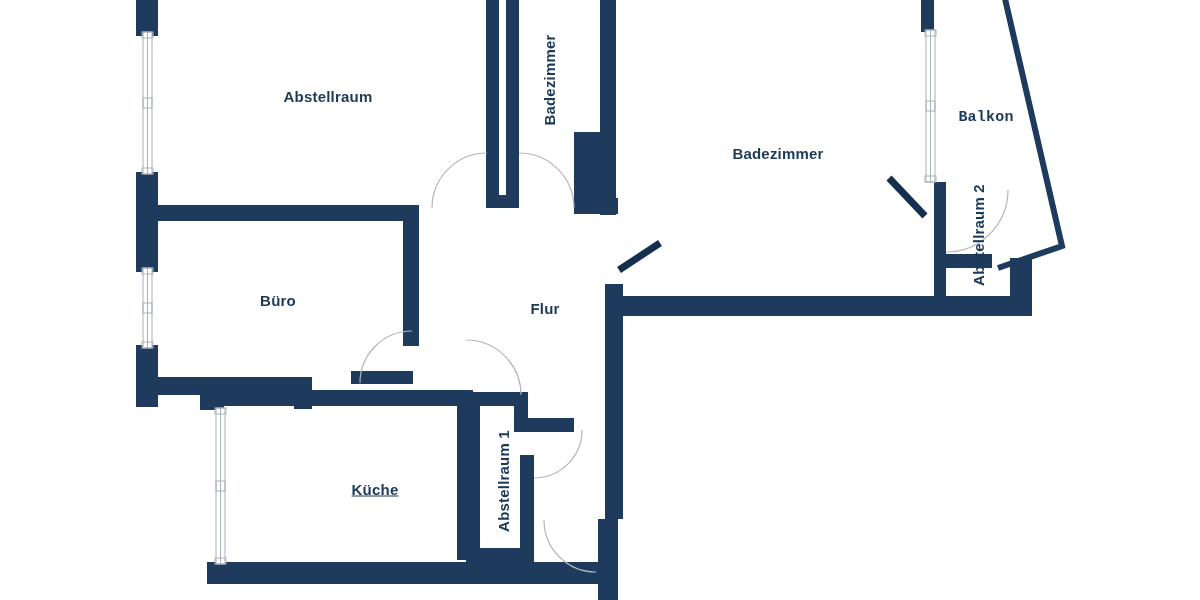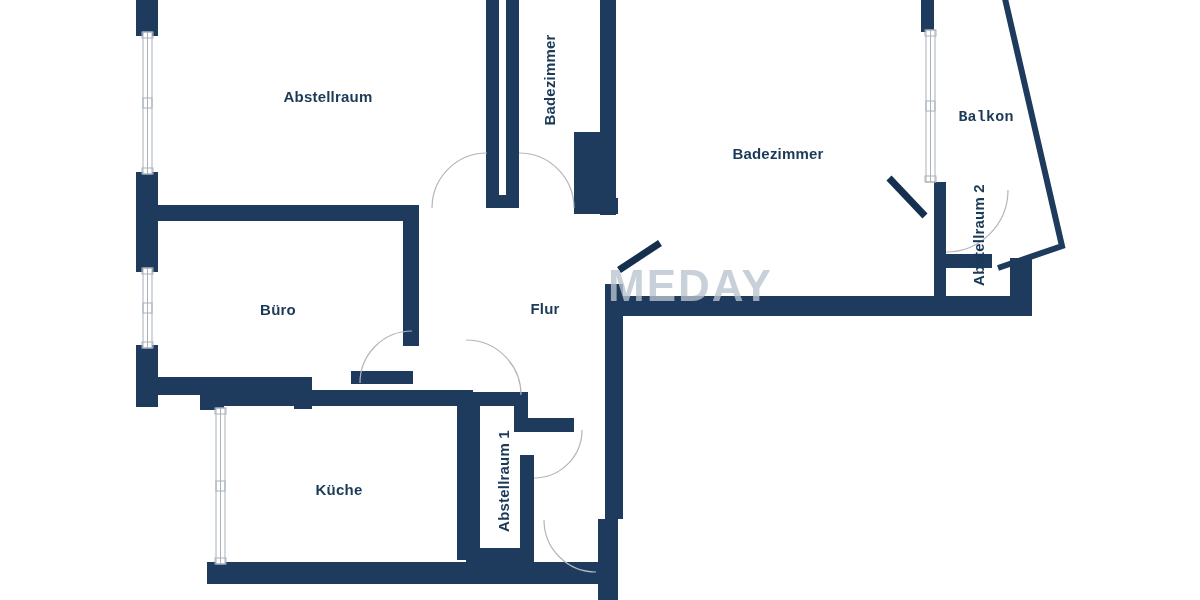--- a/index.html
+++ b/index.html
@@ -133,27 +133,26 @@
         <g id="window-balkon">
           <rect x="926" y="30" width="9" height="152" fill="#ffffff" stroke="#a9b2bb" stroke-width="1"></rect>
           <line x1="930.5" y1="30" x2="930.5" y2="182" stroke="#a9b2bb" stroke-width="1"></line>
           <rect x="926" y="101" width="9" height="10" fill="none" stroke="#a9b2bb" stroke-width="1"></rect>
           <rect x="925" y="30" width="11" height="6" fill="none" stroke="#a9b2bb" stroke-width="1"></rect>
           <rect x="925" y="176" width="11" height="6" fill="none" stroke="#a9b2bb" stroke-width="1"></rect>
         </g>
       </g>
   </svg>
 
-  <div class="wm" id="watermark" style="left: 608px; top: 286px; transform: translateY(-50%);">MEDAY</div>
 
   <div id="labels-layer">
       <div class="room-label" style="left: 328px; top: 96px; transform: translate(-50%, -50%);">Abstellraum</div>
       <div class="room-label vertical" style="left: 549px; top: 80px; transform: translate(-50%, -50%) rotate(-90deg);">Badezimmer</div>
       <div class="room-label" style="left: 778px; top: 153px; transform: translate(-50%, -50%);">Badezimmer</div>
       <div class="room-label" style="left: 986px; top: 117px; transform: translate(-50%, -50%); font-family: Liberation Mono, monospace;">Balkon</div>
       <div class="room-label vertical" style="left: 978px; top: 235px; transform: translate(-50%, -50%) rotate(-90deg);">Abstellraum 2</div>
-      <div class="room-label" style="left: 278px; top: 309px; transform: translate(-50%, -50%);">Büro</div>
+      <div class="room-label" style="left: 278px; top: 300px; transform: translate(-50%, -50%);">Büro</div>
       <div class="room-label" style="left: 545px; top: 308px; transform: translate(-50%, -50%);">Flur</div>
-      <div class="room-label" style="left: 339px; top: 489px; transform: translate(-50%, -50%);">Küche</div>
+      <div class="room-label" style="left: 375px; top: 489px; transform: translate(-50%, -50%); text-decoration: underline;">Küche</div>
       <div class="room-label vertical" style="left: 503px; top: 481px; transform: translate(-50%, -50%) rotate(-90deg);">Abstellraum 1</div>
     </div>
 
 </div>
 
 </body></html>

